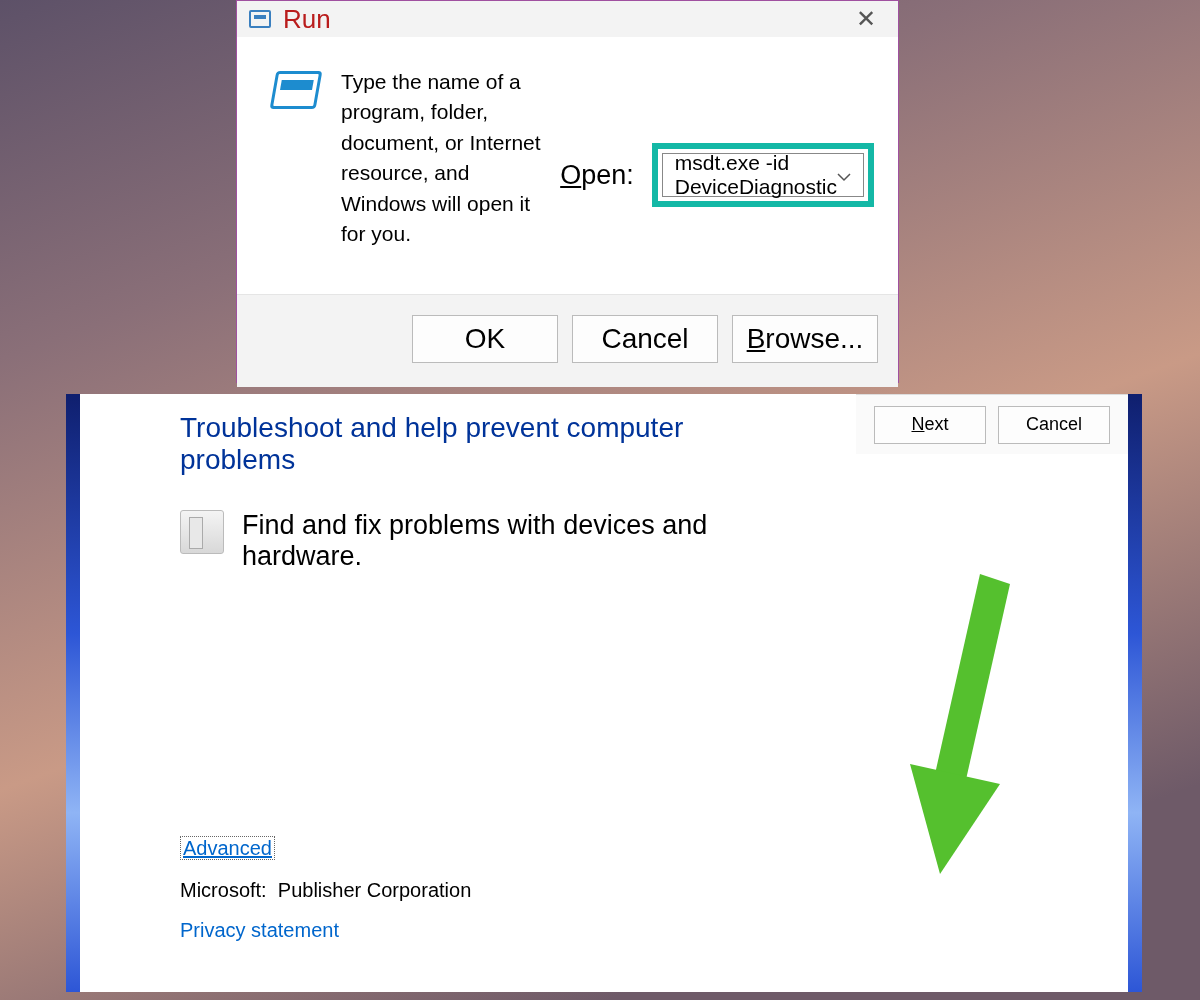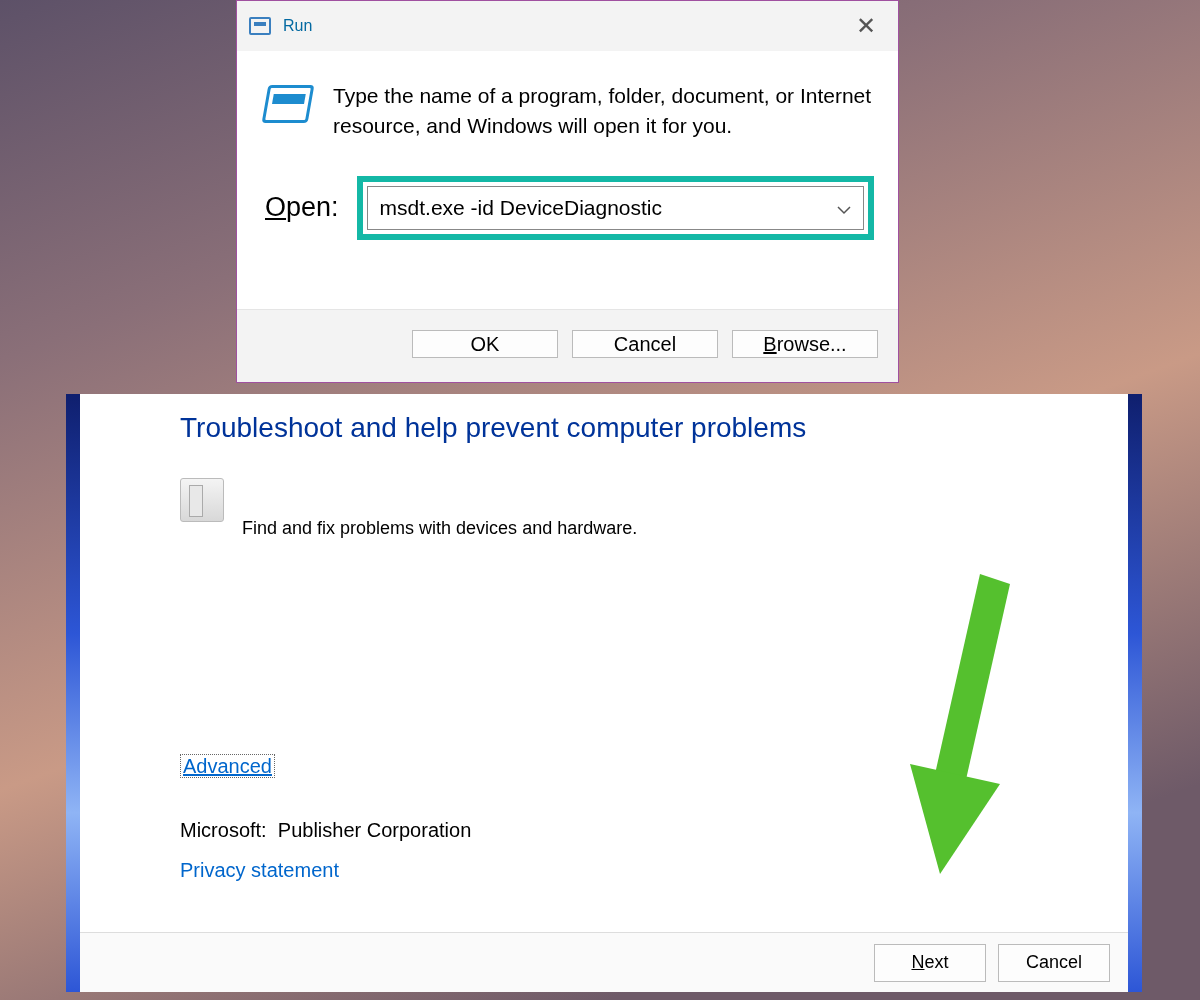--- a/index.html
+++ b/index.html
@@ -36,33 +36,33 @@
     border: 2px solid #3a7fbf;
     border-radius: 2px;
     margin-right: 12px;
     position: relative;
   }
   .run-title-icon::after {
     content:"";
     position:absolute; left:3px; right:3px; top:3px; height:4px;
     background:#3a7fbf;
   }
-  .run-title-text { font-size: 16px; color:#0369a1; }
+  .run-title-text { font-size: 26px; color:#b91c1c; }
   .run-close {
     margin-left: auto;
     font-size: 24px;
     color:#555;
     padding: 4px 10px;
     cursor: pointer;
   }
   .run-body {
     flex: 1;
-    padding: 30px 24px 10px 28px;
-    display: flex;
-    flex-direction: column;
+    padding: 30px 24px 10px 36px;
+    display: flex;
+    flex-direction: row;
   }
   .run-info {
     display: flex;
     gap: 22px;
     margin-bottom: 34px;
   }
   .run-big-icon {
     width: 46px; height: 38px;
     border: 3px solid #1d8ccf;
     border-radius: 4px;
@@ -114,41 +114,41 @@
   .run-footer {
     background:#f3f3f3;
     padding: 20px 20px 24px 20px;
     display:flex;
     gap: 14px;
     justify-content:flex-end;
     border-top:1px solid #e5e5e5;
   }
   .win-btn {
     min-width: 146px;
-    height: 28px;
+    height: 48px;
     border:1px solid #bbb;
     background:#fdfdfd;
-    font-size: 20px;
+    font-size: 28px;
     display:flex;
     align-items:center;
     justify-content:center;
     cursor:pointer;
   }
   .win-btn .ul { text-decoration: underline; }
 
   
   .ts-window {
     position:absolute;
     left: 66px;
     top: 394px;
     width: 1076px;
     height: 598px;
     background:#fff;
     display:flex;
-    flex-direction:column;
+    flex-direction:row;
     border-left: 14px solid #1f3aa8;
     border-right: 14px solid #1f3aa8;
   }
   .ts-window::before, .ts-window::after{
     content:"";
     position:absolute;
     top:0; bottom:0;
     width:14px;
     background: linear-gradient(180deg,#0f1f6e,#2d56d6 40%,#8fb4f5 70%,#2d56d6);
   }
@@ -177,25 +177,25 @@
     border-radius:3px;
     flex-shrink:0;
     position:relative;
   }
   .ts-item-icon::after{
     content:"";
     position:absolute; left:8px; top:6px; width:12px; height:30px;
     background:#e8e8e8; border:1px solid #aaa;
   }
   .ts-item-title { font-size:24px; color:#000; margin-bottom:2px;}
-  .ts-item-desc  { font-size:18px; color:#000;margin-top:40px;}
+  .ts-item-desc  { font-size:27px; color:#000;}
   .ts-advanced {
     position:absolute;
     left:100px;
-    bottom: 154px;
+    bottom: 132px;
     font-size:20px;
   }
   .ts-advanced a {
     color:#0066cc;
     text-decoration:underline;
     border:1px dotted #666;
     padding:0 2px;
   }
   .ts-publisher {
     position:absolute;

